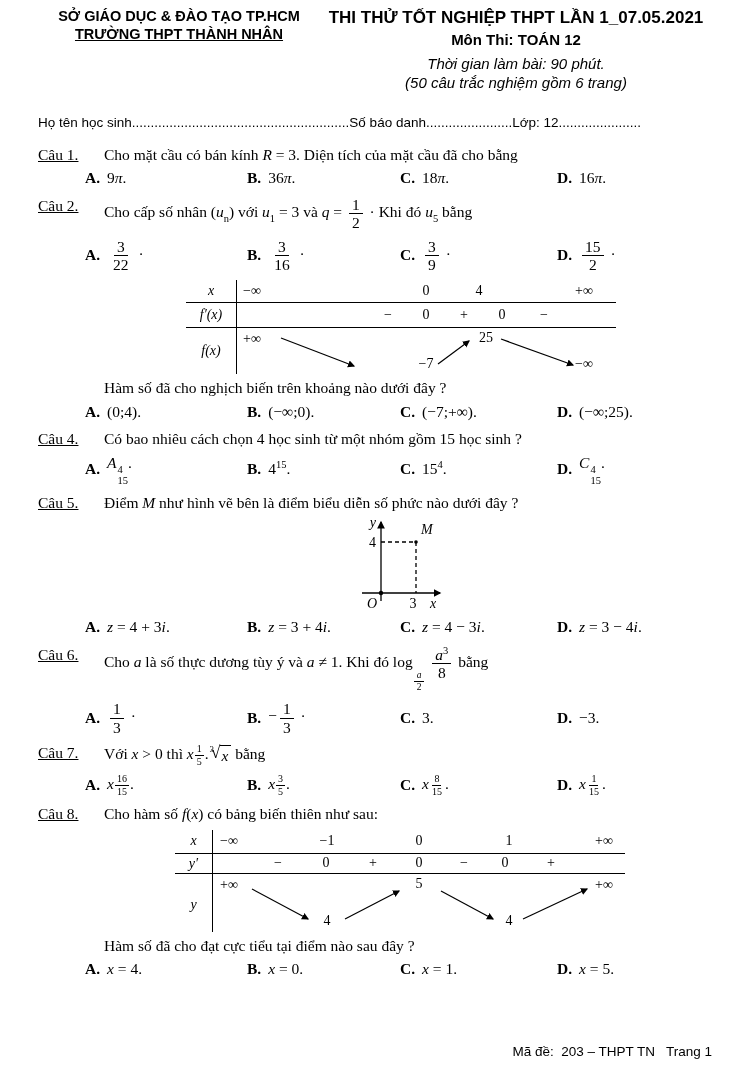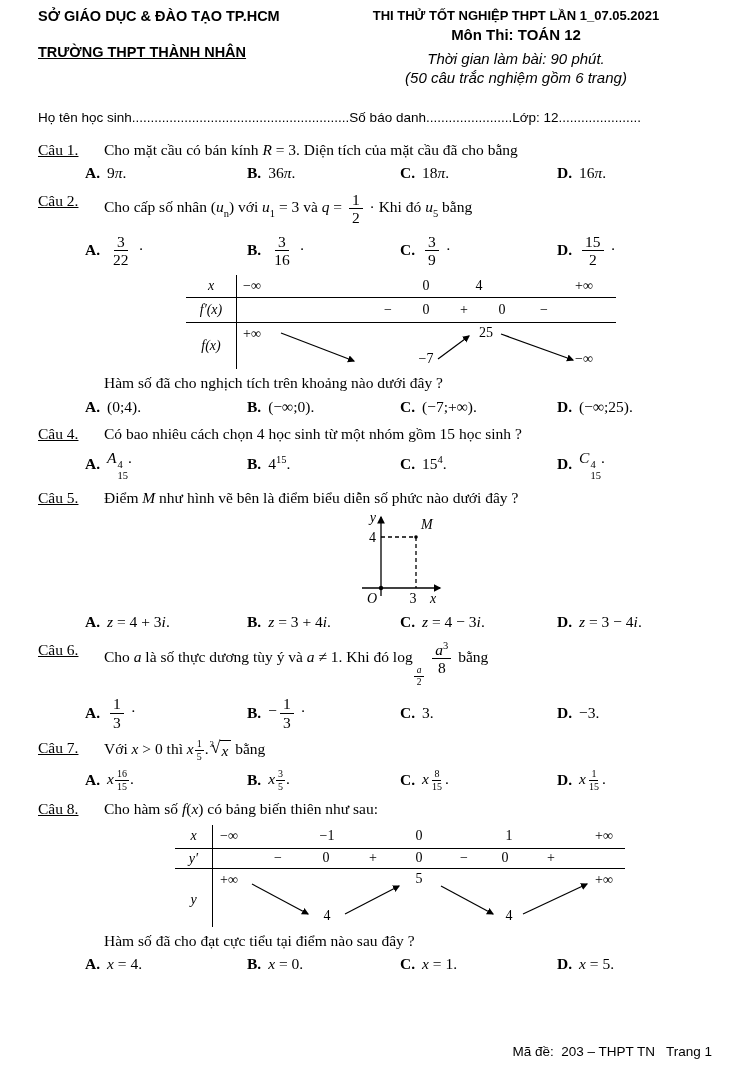--- a/index.html
+++ b/index.html
@@ -1,25 +1,25 @@
 <!DOCTYPE html>
 <html><head>
 <meta charset="utf-8">
 <style>
   html,body{margin:0;padding:0;background:#e8e8e8}
   .page{width:750px;height:1071px;box-sizing:border-box;background:#fff;color:#000;
         font-family:"Liberation Serif",serif;padding:8px 38px 0;position:relative;overflow:hidden;margin:0 auto}
   
   .hdr{display:flex}
-  .hdr-l{width:282px;text-align:left;font-family:"Liberation Sans",sans-serif}
+  .hdr-l{width:282px;text-align:center;font-family:"Liberation Sans",sans-serif}
   .hdr-l .l1{font-size:14.5px;font-weight:700}
-  .hdr-l .l2{font-size:14.5px;font-weight:700;text-decoration:underline;margin-top:20px}
+  .hdr-l .l2{font-size:14.5px;font-weight:700;text-decoration:underline;margin-top:2px}
   .code-box{display:inline-block;border:1.6px solid #000;padding:3px 22px;font-weight:700;font-size:14.5px;margin-top:12px}
   .hdr-r{flex:1;text-align:center;font-family:"Liberation Sans",sans-serif}
-  .hdr-r .l1{font-size:13px;font-weight:700}
+  .hdr-r .l1{font-size:17px;font-weight:700}
   .hdr-r .l2{font-size:15px;font-weight:700;margin-top:3px}
   .hdr-r .l3{font-size:15px;font-style:italic;margin-top:7px}
   .hdr-r .l4{font-size:15px;font-style:italic;margin-top:2px}
   .student{font-family:"Liberation Sans",sans-serif;font-size:13.5px;margin-top:24px;white-space:nowrap;overflow:hidden}
   
   .qs{margin-top:15px;font-size:15.5px;line-height:1.32}
   .q{margin-bottom:7px}
   .q-head{display:flex}
   .q-label{flex:0 0 66px;font-weight:400;text-decoration:underline}
   .q-stem{flex:1}
@@ -174,21 +174,21 @@
           <defs>
               <marker id="ah3" markerWidth="8" markerHeight="8" refX="5" refY="3" orient="auto">
                 <path d="M0,0L6,3L0,6z" fill="#000"></path>
               </marker>
             </defs>
           <line x1="95" y1="11" x2="168" y2="39" marker-end="url(#ah3)"></line>
           <line x1="252" y1="37" x2="283" y2="14" marker-end="url(#ah3)"></line>
           <line x1="315" y1="12" x2="387" y2="38" marker-end="url(#ah3)"></line>
         </svg>
       </div>
-      <div class="subtext">Hàm số đã cho nghịch tích trên khoảng nào dưới đây ?</div>
+      <div class="subtext">Hàm số đã cho nghịch biến trên khoảng nào dưới đây ?</div>
       <div class="opts">
         <span class="opt">
             <b class="ol">A.</b>
             <span class="oc">(0;4).</span>
           </span>
         <span class="opt">
             <b class="ol">B.</b>
             <span class="oc">(−∞;0).</span>
           </span>
         <span class="opt">

